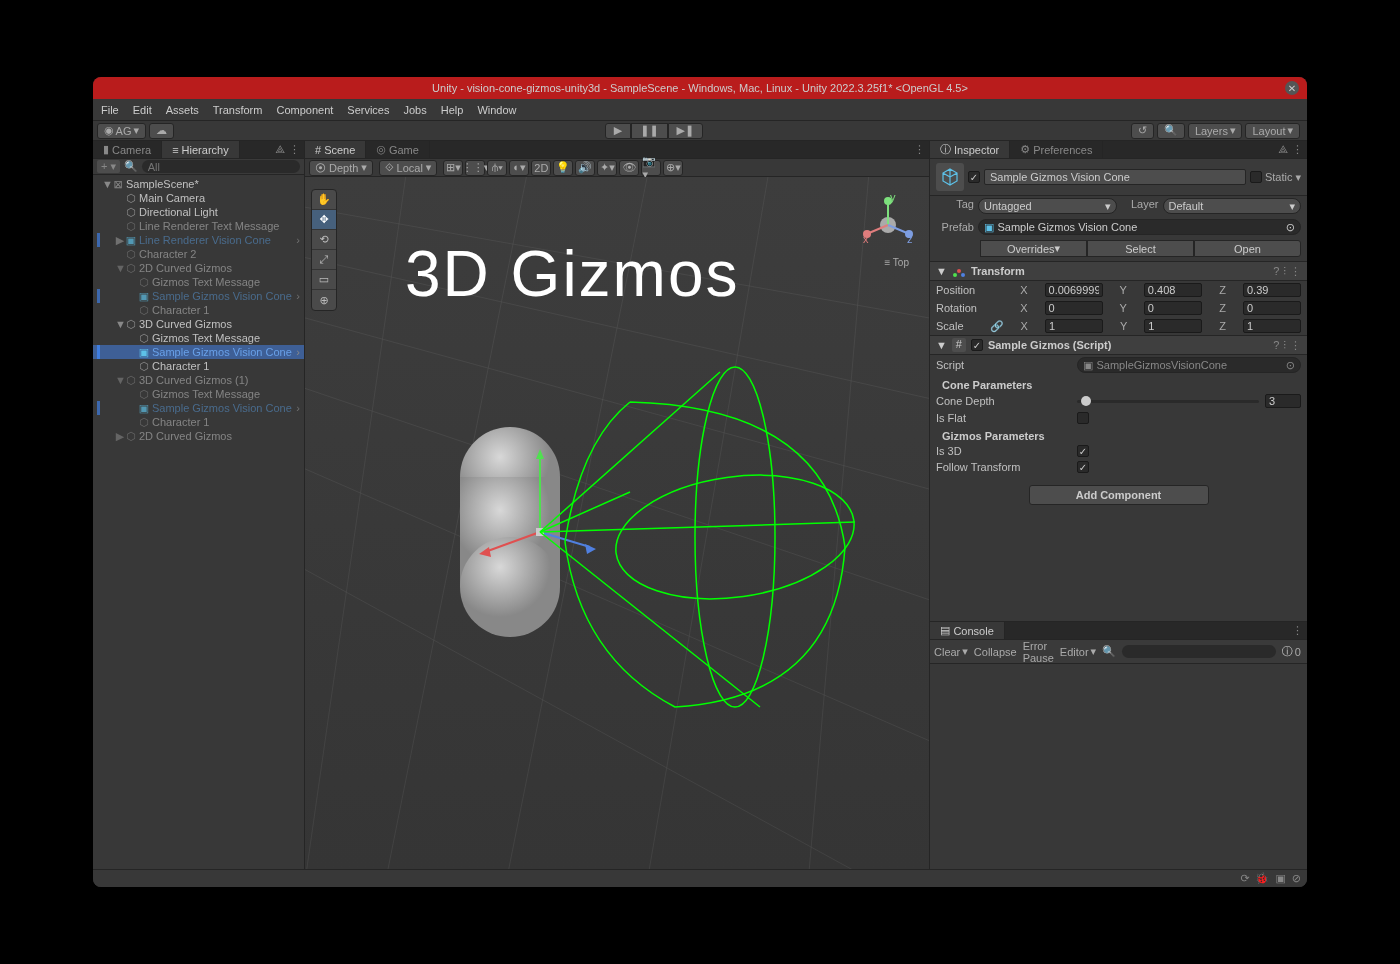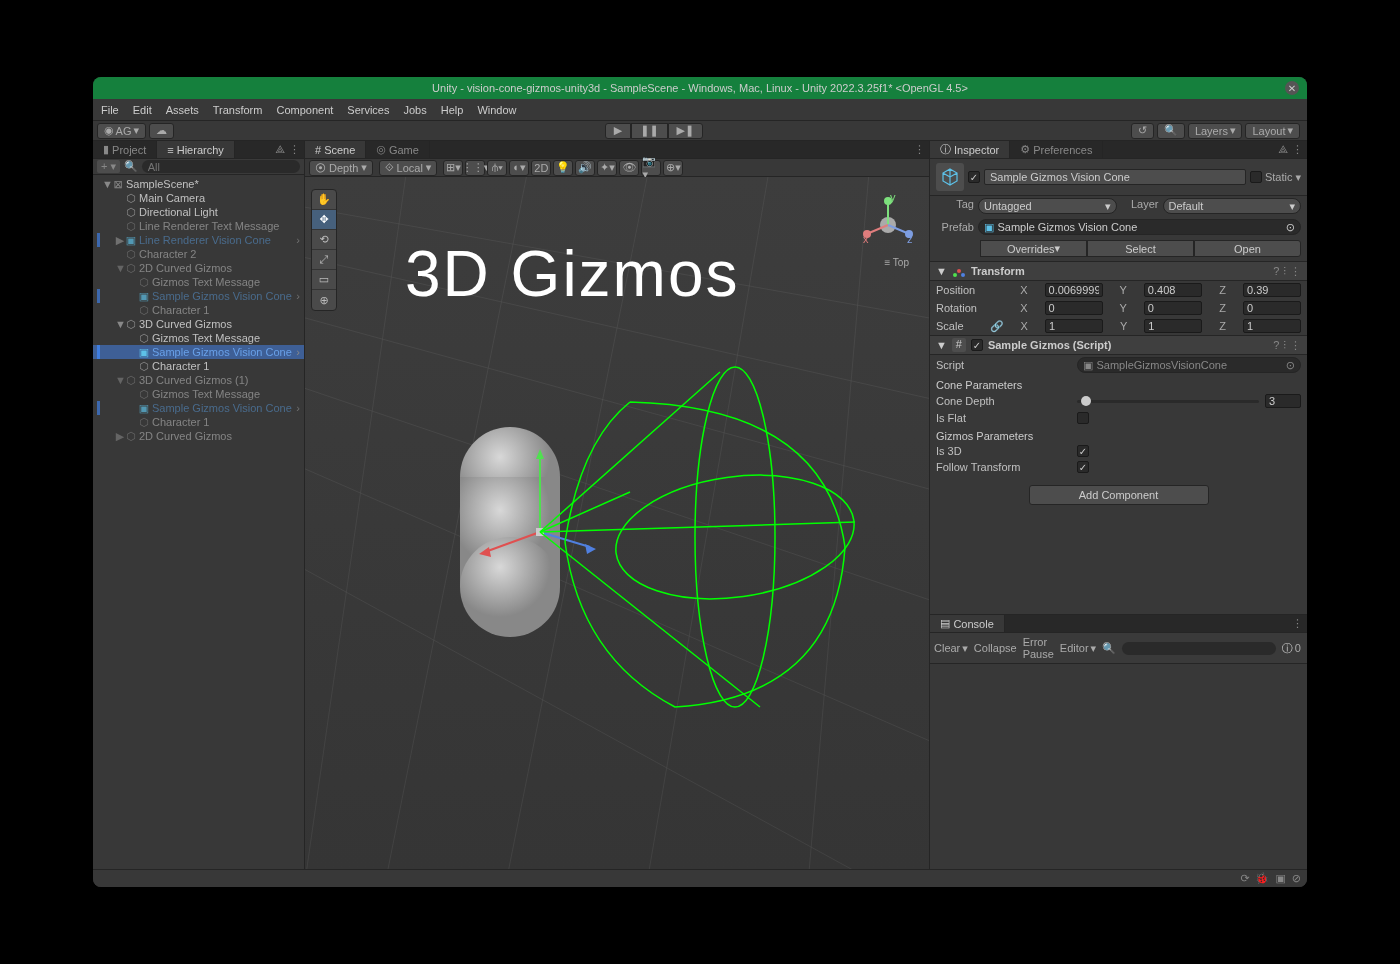--- a/index.html
+++ b/index.html
@@ -1,18 +1,18 @@
 <!DOCTYPE html>
 <html><head>
 <meta charset="utf-8">
 <style>
 * { margin: 0; padding: 0; box-sizing: border-box; font-family: Arial, sans-serif; font-size: 11px; }
 body { background: #000; display: flex; align-items: center; justify-content: center; height: 964px; width: 1400px; }
 .window { width: 1214px; height: 810px; background: #383838; border-radius: 8px; overflow: hidden; display: flex; flex-direction: column; box-shadow: 0 10px 40px rgba(0,0,0,0.5); }
-.titlebar { height: 22px; background: #15803d; display: flex; align-items: center; justify-content: center; color: #ccc; font-size: 12px; position: relative; }
+.titlebar { height: 22px; background: #b91c1c; display: flex; align-items: center; justify-content: center; color: #ccc; font-size: 12px; position: relative; }
 .titlebar .close-btn { position: absolute; right: 8px; background: #555; color: #ccc; border-radius: 50%; width: 14px; height: 14px; display: flex; align-items: center; justify-content: center; cursor: pointer; font-size: 10px; }
 .menubar { height: 22px; background: #383838; display: flex; align-items: center; padding: 0 8px; gap: 14px; color: #ccc; border-bottom: 1px solid #252525; }
 .menubar span { cursor: pointer; }
 .toolbar { height: 20px; background: #383838; display: flex; align-items: center; padding: 0 4px; border-bottom: 1px solid #252525; color: #aaa; }
 .toolbar .tbtn { background: #4d4d4d; border: 1px solid #252525; border-radius: 3px; padding: 1px 6px; margin-right: 3px; display: flex; align-items: center; gap: 2px; cursor: pointer; height: 16px; }
 .toolbar .spacer { flex: 1; }
 .toolbar .play-group { display: flex; gap: 0; }
 .toolbar .play-btn { background: #4d4d4d; border: 1px solid #252525; padding: 2px 8px; cursor: pointer; height: 16px; display: flex; align-items: center; }
 .toolbar .play-btn:first-child { border-radius: 3px 0 0 3px; }
 .toolbar .play-btn:last-child { border-radius: 0 3px 3px 0; }
@@ -63,31 +63,31 @@
 .prefab-btn:last-child { border-radius: 0 3px 3px 0; }
 .component-header { background: #3f3f3f; border-top: 1px solid #252525; border-bottom: 1px solid #252525; padding: 2px 6px; display: flex; align-items: center; gap: 5px; color: #ccc; cursor: pointer; }
 .component-header .comp-icon { width: 14px; height: 14px; }
 .component-header .comp-right { margin-left: auto; display: flex; gap: 4px; color: #888; }
 .vec3-row { display: flex; align-items: center; padding: 2px 6px; gap: 17px; color: #c0c0c0; }
 .vec3-row .vlabel { width: 94px; color: #c0c0c0; }
 .vec3-row .axis-label { color: #aaa; width: 10px; text-align: right; }
 .vec3-row input { background: #2a2a2a; border: 1px solid #1a1a1a; color: #ccc; padding: 1px 3px; width: 58px; height: 14px; border-radius: 2px; }
 .prop-row { display: flex; align-items: center; padding: 2px 6px; gap: 6px; color: #c0c0c0; }
 .prop-row .plabel { width: 135px; }
-.prop-head { color: #ccc; font-weight: normal; padding: 4px 6px 1px; }
+.prop-head { color: #ccc; font-weight: bold; padding: 4px 6px 1px; margin-left: 6px; }
 .slider-row { display: flex; align-items: center; padding: 2px 6px; gap: 6px; }
 .slider-row .plabel { width: 135px; color: #c0c0c0; }
 .slider-track { flex: 1; height: 3px; background: #2a2a2a; border-radius: 2px; position: relative; }
 .slider-thumb { position: absolute; top: -4px; width: 10px; height: 10px; background: #ccc; border-radius: 50%; cursor: pointer; }
 .slider-val { width: 36px; background: #2a2a2a; border: 1px solid #1a1a1a; color: #ccc; padding: 1px 3px; height: 14px; border-radius: 2px; }
 .checkbox { width: 12px; height: 12px; background: #2a2a2a; border: 1px solid #1a1a1a; border-radius: 2px; display: flex; align-items: center; justify-content: center; color: #ccc; font-size: 10px; cursor: pointer; }
 .color-swatch { flex: 1; height: 14px; background: #00ff00; border-radius: 2px; cursor: pointer; }
-.add-comp-btn { margin: 10px auto; background: #4d4d4d; border: 1px solid #252525; color: #ccc; padding: 3px 30px; border-radius: 3px; cursor: pointer; display: block; width: 180px; text-align: center; }
+.add-comp-btn { margin: 10px auto; background: #4d4d4d; border: 1px solid #252525; color: #ccc; padding: 3px 30px; border-radius: 3px; cursor: pointer; display: block; width: 180px; text-align: center; font-weight: bold; }
 .console-panel { border-top: 1px solid #252525; }
-.console-bar { height: 31px; background: #3a3a3a; display: flex; align-items: center; padding: 0 4px; gap: 6px; color: #aaa; border-bottom: 1px solid #252525; }
+.console-bar { height: 24px; background: #3a3a3a; display: flex; align-items: center; padding: 0 4px; gap: 6px; color: #aaa; border-bottom: 1px solid #252525; }
 .console-bar .cbtn { cursor: pointer; display: flex; align-items: center; gap: 2px; }
 .console-bar input { background: #2a2a2a; border: none; border-radius: 8px; flex: 1; height: 13px; color: #ccc; padding: 0 6px; }
 .badge { display: flex; align-items: center; gap: 2px; }
 .console-body { height: 205px; background: #383838; }
 .statusbar { height: 18px; background: #383838; border-top: 1px solid #252525; display: flex; align-items: center; justify-content: flex-end; padding: 0 6px; gap: 6px; color: #888; }
 .statusbar .sicon { cursor: pointer; }
 svg { display: block; }
 </style>
 </head>
 <body>
@@ -148,21 +148,21 @@
       <span>▾</span>
     </div>
   </div>
 
   <div class="main">
 
     <div class="left-panel">
       <div class="tabrow">
         <div class="tab inactive">
           <span>▮</span>
-          <span>Project</span>
+          <span>Camera</span>
         </div>
         <div class="tab">
           <span>≡</span>
           <span>Hierarchy</span>
         </div>
         <div class="tab-icons-right">
           <span>⟁</span>
           <span>⋮</span>
         </div>
       </div>

